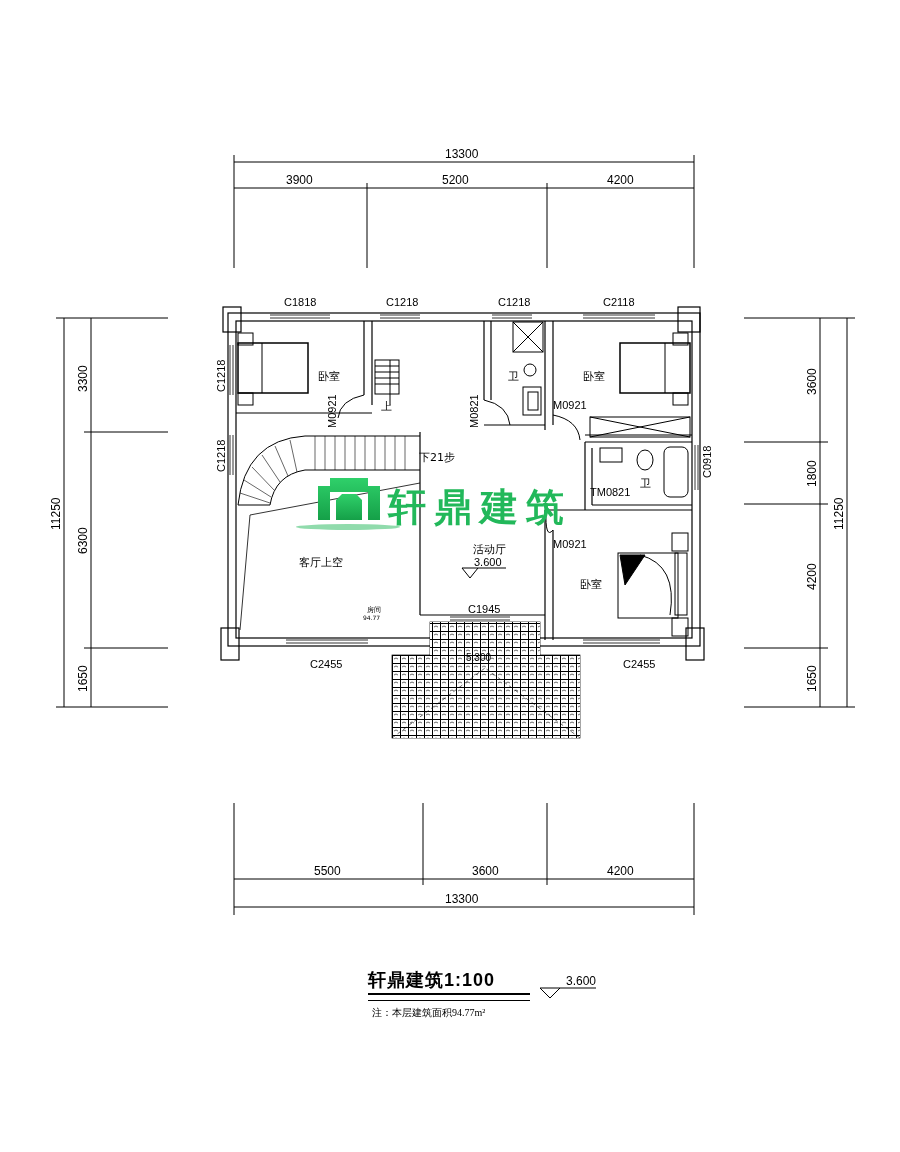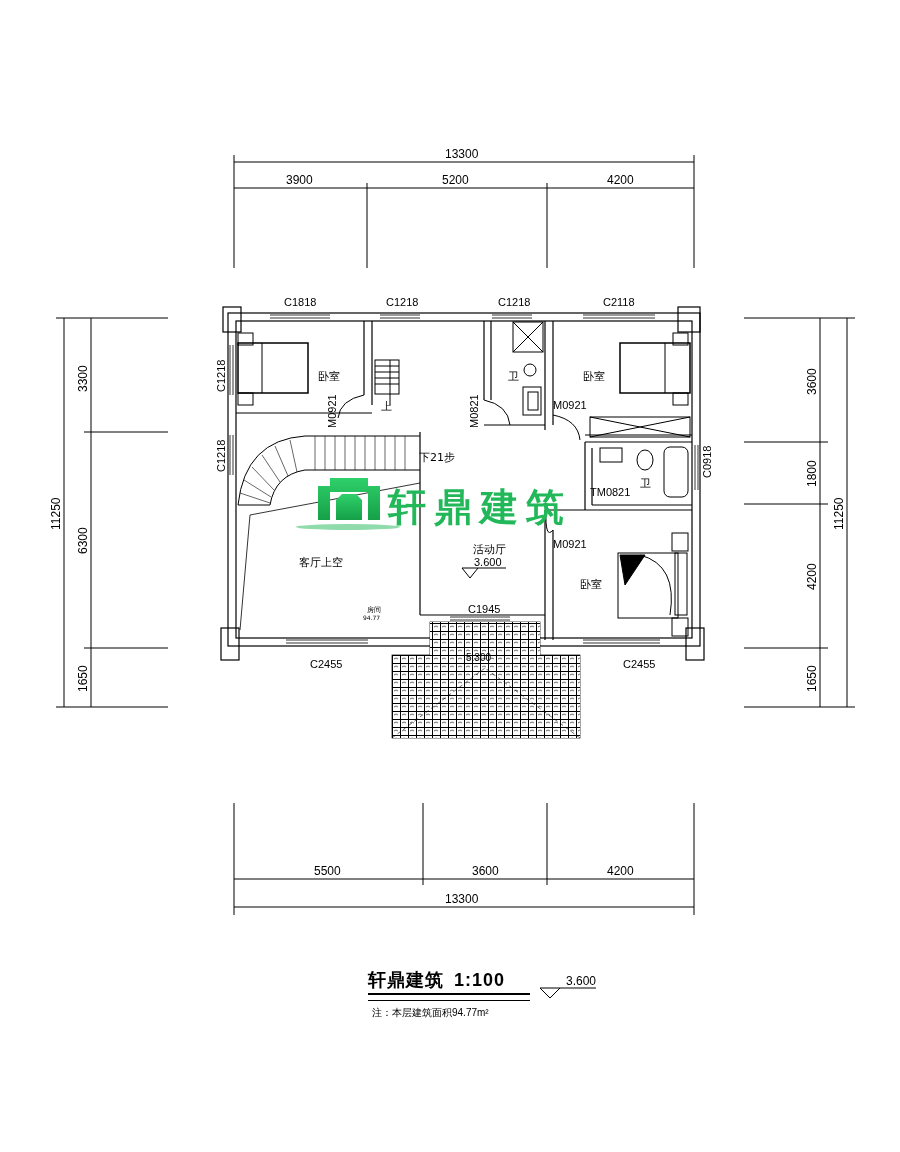--- a/index.html
+++ b/index.html
@@ -3,24 +3,24 @@
 <meta charset="utf-8">
 <style>
   html,body{margin:0;padding:0;background:#ffffff;}
   body{width:900px;height:1152px;position:relative;overflow:hidden;font-family:"DejaVu Sans","Liberation Sans",sans-serif;color:#000;}
   #plan{position:absolute;left:0;top:0;width:900px;height:1152px;}
   .dimtxt{font-family:"Liberation Sans",sans-serif;font-size:12px;fill:#000;}
   .lbl{font-family:"Liberation Sans",sans-serif;font-size:11px;fill:#000;}
   .room{font-family:"DejaVu Sans",sans-serif;font-size:11px;fill:#000;}
   .wm-text{font-family:"DejaVu Sans",sans-serif;font-size:38px;font-weight:bold;fill:#22b85a;letter-spacing:8px;}
   .title{position:absolute;left:368px;top:968px;font-family:"DejaVu Sans",sans-serif;font-size:18px;font-weight:bold;letter-spacing:1px;}
-  .title .scale{margin-left:10px;font-family:"Liberation Sans",sans-serif;font-weight:bold;}
+  .title .scale{font-family:"Liberation Sans",sans-serif;font-weight:bold;}
   .title-ul{position:absolute;left:368px;top:993px;width:162px;height:5px;border-top:2px solid #000;border-bottom:1px solid #000;}
   .lvl{position:absolute;left:566px;top:974px;font-family:"Liberation Sans",sans-serif;font-size:12px;}
-  .note{position:absolute;left:372px;top:1006px;font-family:Liberation Sans, sans-serif;font-size:10px;}
+  .note{position:absolute;left:372px;top:1006px;font-family:Liberation Serif, serif;font-size:10px;}
 </style>
 </head>
 <body>
 
 <svg id="plan" viewBox="0 0 900 1152" xmlns="http://www.w3.org/2000/svg">
   <g stroke="#000" stroke-width="1" fill="none">
 
     <g>
       <line x1="234" y1="162" x2="694" y2="162"></line>
       <line x1="234" y1="188" x2="694" y2="188"></line>

